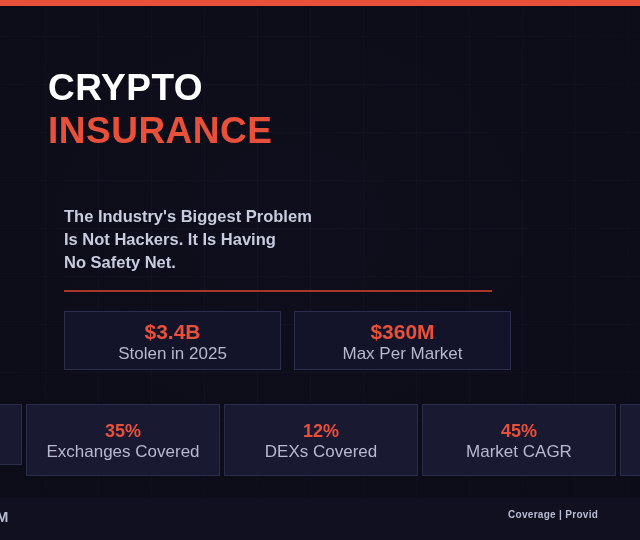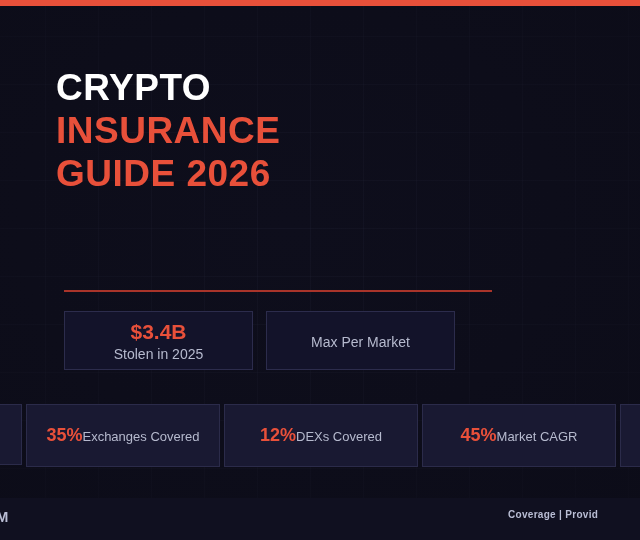--- a/index.html
+++ b/index.html
@@ -51,21 +51,21 @@
     position: absolute;
     left: 0; top: 0;
     width: 640px;
     height: 6px;
     background: #e8503a;
   }
 
   
   #headline {
     position: absolute;
-    left: 56px;
+    left: 48px;
     top: 66px;
     width: 520px;
   }
   .title-line {
     font-size: 37px;
     font-weight: bold;
     letter-spacing: 0.5px;
     line-height: 43px;
     margin: 0;
     white-space: nowrap;
@@ -103,76 +103,76 @@
   #stats-primary {
     position: absolute;
     left: 64px;
     top: 311px;
     width: 576px;
     display: flex;
     gap: 13px;
   }
   .stat-card {
     box-sizing: border-box;
-    width: 189px;
+    width: 217px;
     height: 59px;
     flex: 0 0 auto;
     border: 1px solid #2c2c4c;
     background: #13132a;
     display: flex;
     flex-direction: column;
     align-items: center;
     justify-content: center;
   }
   .stat-value {
     color: #e8503a;
     font-size: 21px;
     font-weight: bold;
     line-height: 24px;
     white-space: nowrap;
   }
   .stat-label {
     color: #b6bace;
-    font-size: 14px;
+    font-size: 17px;
     line-height: 16px;
     margin-top: 2px;
     white-space: nowrap;
   }
 
   
   #stats-secondary {
     position: absolute;
     left: 26px;
     top: 404px;
     width: 700px;
     display: flex;
     gap: 4px;
   }
   .stat-card-alt {
     box-sizing: border-box;
     width: 194px;
-    height: 63px;
+    height: 72px;
     flex: 0 0 auto;
     border: 1px solid #2b2b4a;
     background: #191932;
     display: flex;
-    flex-direction: row;
+    flex-direction: column;
     align-items: center;
     justify-content: center;
   }
   .stat-value-alt {
     color: #e8503a;
     font-size: 18px;
     font-weight: bold;
     line-height: 21px;
     white-space: nowrap;
   }
   .stat-label-alt {
     color: #b6bace;
-    font-size: 13px;
+    font-size: 17px;
     line-height: 16px;
     margin-top: 2px;
     white-space: nowrap;
   }
   
   #stats-secondary-left-bleed {
     position: absolute;
     left: -22px;
     top: 404px;
     width: 44px;
@@ -219,32 +219,37 @@
 <div id="page">
 
   <div id="grid-bg"></div>
   <div id="grid-vignette"></div>
 
   <div id="top-bar"></div>
 
   <div id="headline">
     <div class="title-line title-white">CRYPTO</div>
     <div class="title-line title-red">INSURANCE</div>
-    <div class="title-line title-red">GUIDE 2026</div>
-  </div>
-
+  </div>
+
+  <div id="subtitle">
+    <div class="sub-line">The Industry's Biggest Problem</div>
+    <div class="sub-line">Is Not Hackers. It Is Having</div>
+    <div class="sub-line">No Safety Net.</div>
+  </div>
 
   <div id="divider"></div>
 
   <div id="stats-primary">
     <div class="stat-card">
       <div class="stat-value">$3.4B</div>
       <div class="stat-label">Stolen in 2025</div>
     </div>
     <div class="stat-card">
+      <div class="stat-value">$360M</div>
       <div class="stat-label">Max Per Market</div>
     </div>
   </div>
 
   <div id="stats-secondary-left-bleed"></div>
 
   <div id="stats-secondary">
     <div class="stat-card-alt">
       <div class="stat-value-alt">35%</div>
       <div class="stat-label-alt">Exchanges Covered</div>

